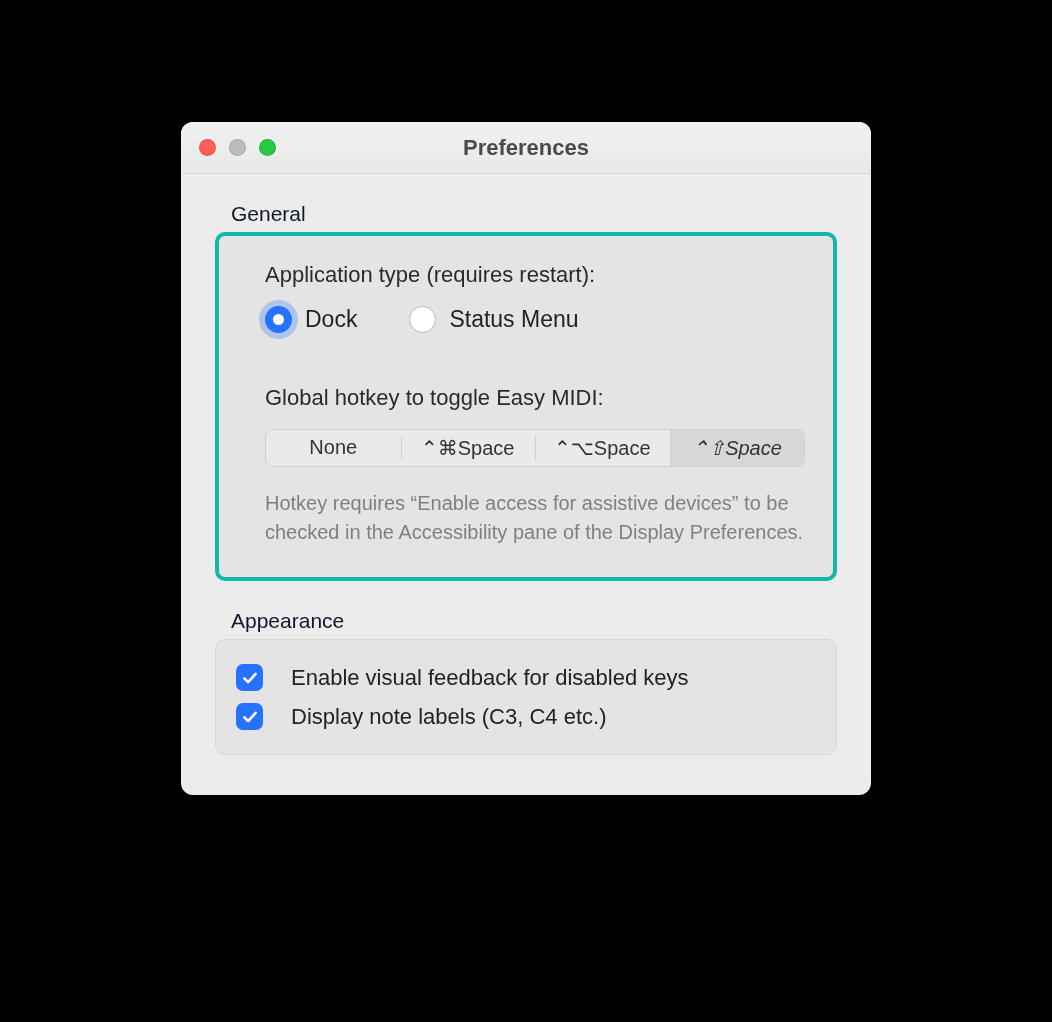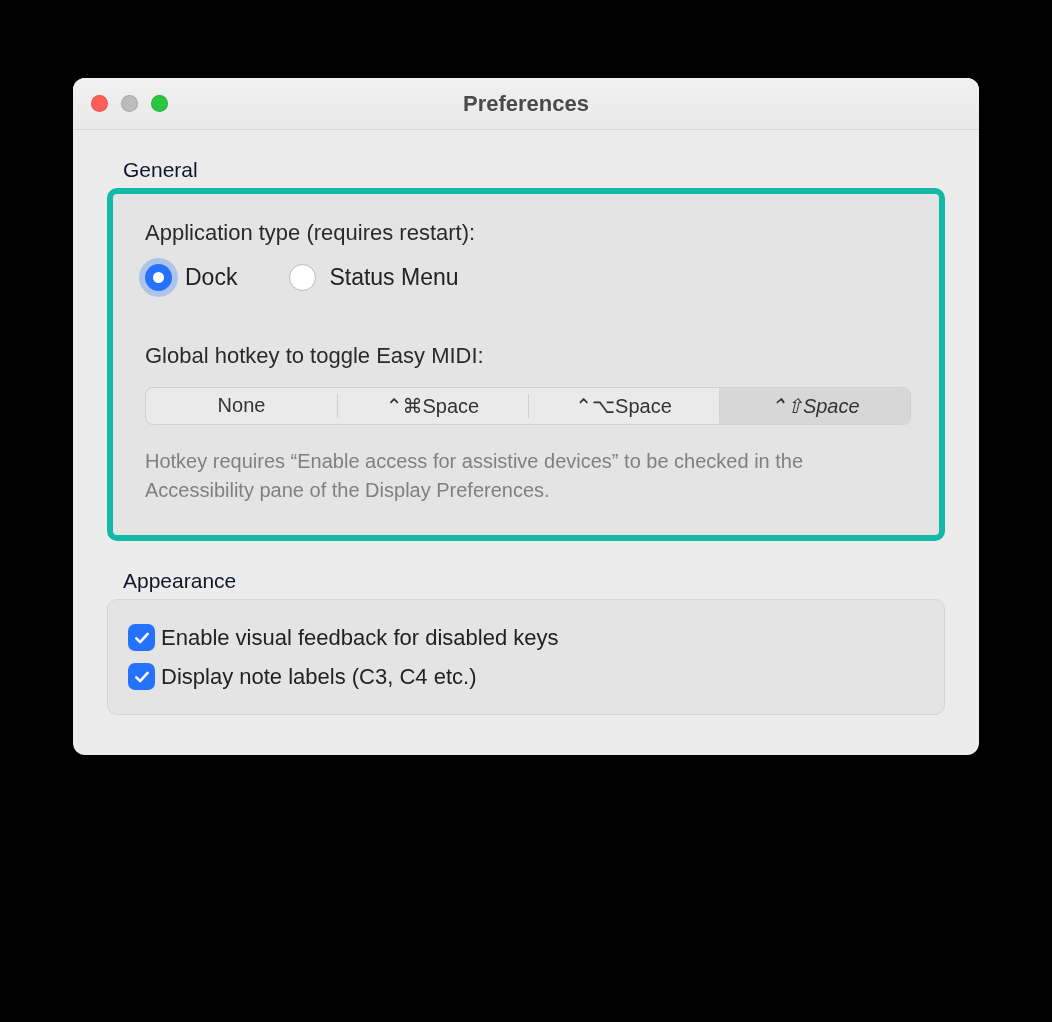--- a/index.html
+++ b/index.html
@@ -7,25 +7,26 @@
     background: #000;
     width: 1052px;
     height: 1022px;
     font-family: -apple-system, BlinkMacSystemFont, "Helvetica Neue", Arial, sans-serif;
     display: flex;
     align-items: flex-start;
     justify-content: center;
     padding-top: 78px;
   }
   .window {
-    width: 906px;
+    width: 690px;
     background: #ececec;
     border-radius: 12px;
     box-shadow: 0 20px 60px rgba(0,0,0,0.5);
     overflow: hidden;
+    margin-top: 44px;
   }
   .titlebar {
     height: 52px;
     display: flex;
     align-items: center;
     position: relative;
     border-bottom: 1px solid #d8d8d8;
     background: linear-gradient(#f1f1f1,#e9e9e9);
   }
   .traffic {
@@ -51,23 +52,23 @@
     padding: 28px 34px 40px 34px;
   }
   .section-label {
     font-size: 21px;
     color: #0f172a;
     margin-left: 16px;
     margin-bottom: 6px;
   }
   .group {
     background: #e4e4e4;
-    border: 6px solid #14b8a6;
+    border: 4px solid #14b8a6;
     border-radius: 10px;
-    padding: 26px 28px 30px 32px;
+    padding: 26px 28px 30px 46px;
   }
   .field-label {
     font-size: 22px;
     color: #2a2a2a;
     margin-bottom: 18px;
   }
   .radio-row {
     display: flex;
     gap: 52px;
     margin-bottom: 18px;
@@ -136,21 +137,21 @@
   .section2-gap { height: 28px; }
   .group2 {
     background: #e4e4e4;
     border: 1px solid #d6d6d6;
     border-radius: 10px;
     padding: 18px 20px 18px 20px;
   }
   .check-row {
     display: flex;
     align-items: center;
-    gap: 6px;
+    gap: 28px;
     padding: 6px 0;
     cursor: pointer;
   }
   .checkbox {
     width: 27px; height: 27px;
     border-radius: 7px;
     background: #2572ff;
     display:flex; align-items:center; justify-content:center;
   }
   .checkbox svg { width: 18px; height: 18px; }

